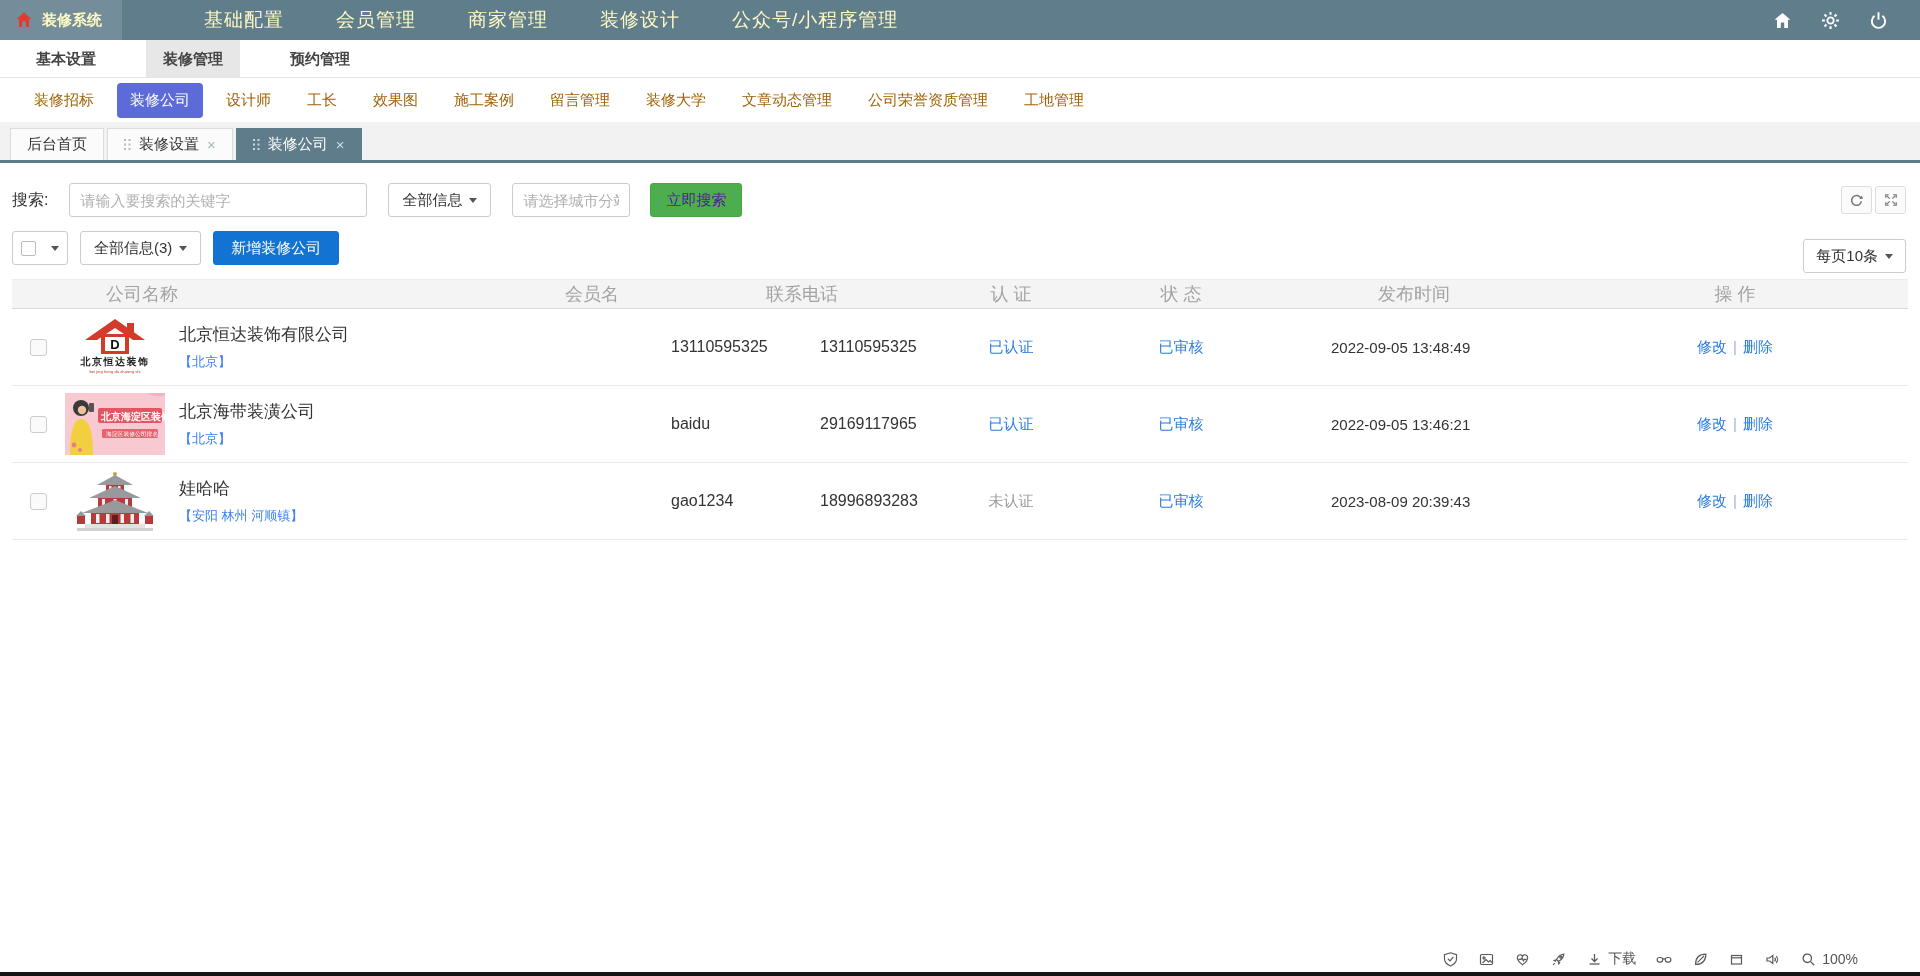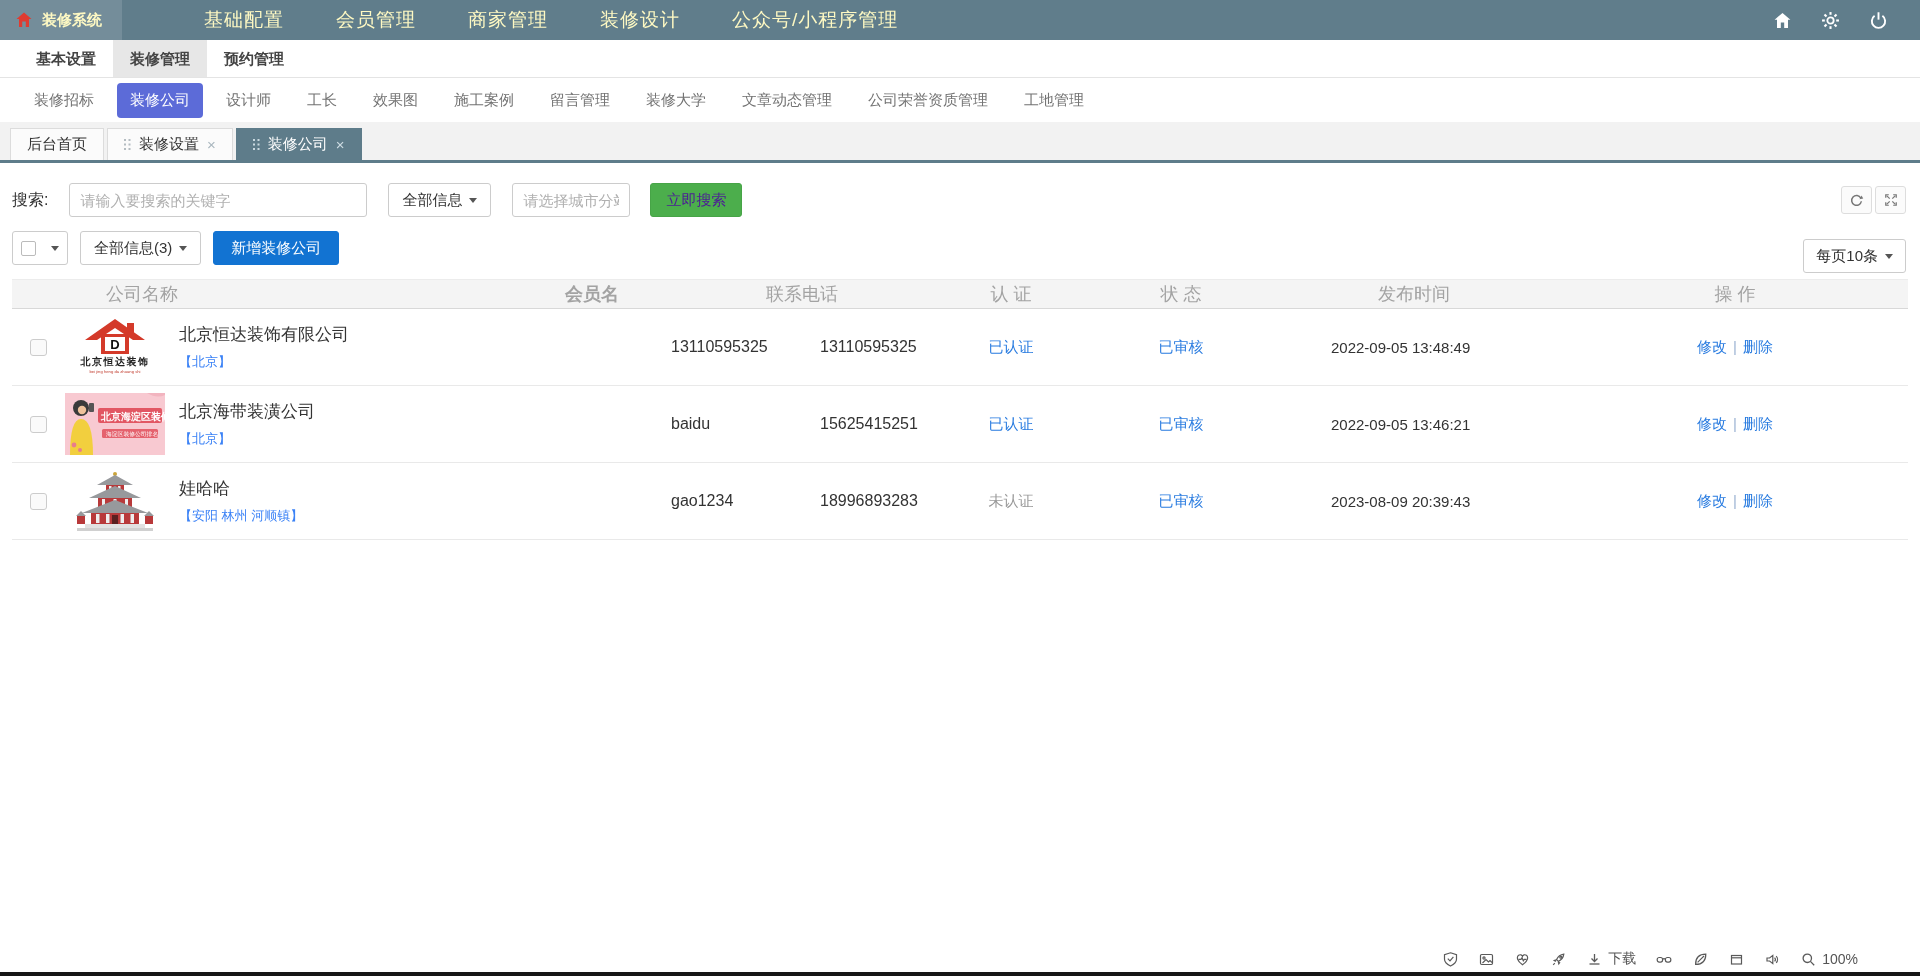--- a/index.html
+++ b/index.html
@@ -14,27 +14,27 @@
   
   .navbar { height:40px; background:#607d8b; display:flex; align-items:center; color:#fef9c3;gap:28px; }
   .brand { height:40px; display:flex; align-items:center; gap:9px; padding:0 20px 0 15px;
            background:rgba(255,255,255,.13); font-size:15px; font-weight:bold; cursor:pointer; }
   .nav-menu { display:flex; margin-left:28px; height:40px; }
   .nav-item { padding:0 26px; font-size:19px; line-height:40px; cursor:pointer; letter-spacing:1px; }
   .nav-right { margin-left:auto; display:flex; align-items:center; gap:29px; padding-right:32px; }
   .nav-right svg { display:block; cursor:pointer; }
 
   
-  .subnav { height:38px; background:#fff; border-bottom:1px solid #e4e4e4; display:flex; padding-left:19px; }
+  .subnav { height:38px; background:#fff; border-bottom:1px solid #e4e4e4; display:flex; padding-left:19px;gap:33px; }
   .subtab { line-height:37px; padding:0 17px; font-size:15px; font-weight:bold; color:#444; cursor:pointer; }
   .subtab.active { background:#e7e7e7; }
 
   
   .menu3 { height:44px; display:flex; align-items:center; padding-left:21px; gap:10px; background:#fff; }
-  .m3 { padding:8px 13px; font-size:15px; color:#737373; border-radius:4px; cursor:pointer; white-space:nowrap; }
+  .m3 { padding:8px 13px; font-size:15px; color:#a16207; border-radius:4px; cursor:pointer; white-space:nowrap; }
   .m3.active { background:#5c6bd8; color:#fff; }
 
   
   .tabstrip { height:41px; background:#f2f2f2; border-bottom:3px solid #5e7c8a; display:flex;
               align-items:flex-end; padding-left:10px; gap:3px; }
   .wtab { height:32px; display:inline-flex; align-items:center; gap:8px; padding:0 16px;
          background:#fbfbfb; border:1px solid #dcdcdc; border-bottom:none; font-size:15px; color:#333; cursor:pointer; }
   .wtab.active { background:#5e7c8a; border-color:#5e7c8a; color:#fff; }
   .grip { display:inline-block; }
   .grip rect { fill:#b4bcc1; }
@@ -69,21 +69,21 @@
   .btn-pagesize { position:absolute; right:2px; top:8px; padding:0 12px; }
   .caret { width:0; height:0; border-left:4px solid transparent; border-right:4px solid transparent;
            border-top:5px solid #555; display:inline-block; margin-left:7px; }
 
   
   .table { margin-top:14px; }
   .tgrid { display:grid; grid-template-columns:53px 489px 210px 190px 114px 226px 268px 1fr; align-items:center; }
   .thead { background:#f4f4f4; border-top:1px solid #ececec; border-bottom:1px solid #d8d8d8;
            height:30px; color:#a3a3a3; font-size:18px; }
   .h-company { padding-left:41px; }
-  .h-member { padding-left:11px;font-weight:bold; }
+  .h-member { padding-left:11px; }
   .h-phone { padding-left:2px; }
   .h-cert, .h-status, .h-action { text-align:center; }
   .h-time { padding-left:84px; }
   .trow { height:77px; border-bottom:1px solid #e9e9e9; font-size:16px; color:#333; }
   .c-check { display:flex; justify-content:center; }
   .row-cb { width:17px; height:17px; border:1px solid #ccc; border-radius:3px; background:#fafafa; cursor:pointer; }
   .c-company { display:flex; align-items:center; gap:14px; }
   .logo { width:100px; height:62px; flex:none; overflow:hidden; }
   .logo svg { display:block; width:100%; height:100%; }
   .cname { font-size:17px; color:#333; }
@@ -312,21 +312,21 @@
             <rect x="37" y="36" width="56" height="9" rx="1.5" fill="#e25663" opacity="0.9"></rect>
             <text x="41" y="43" font-size="5.8" fill="#fff">海淀区装修公司排名</text>
           </svg>
         </span>
         <div>
           <div class="cname">北京海带装潢公司</div>
           <div class="cloc">【北京】</div>
         </div>
       </div>
       <div class="c-member">baidu</div>
-      <div class="c-phone">15625415251</div>
+      <div class="c-phone">29169117965</div>
       <div class="c-cert">已认证</div>
       <div class="c-status">已审核</div>
       <div class="c-time">2022-09-05 13:46:21</div>
       <div class="c-action">
         <a>修改</a><span class="pipe">|</span><a>删除</a>
       </div>
     </div>
 
     <div class="tgrid trow">
       <div class="c-check">

